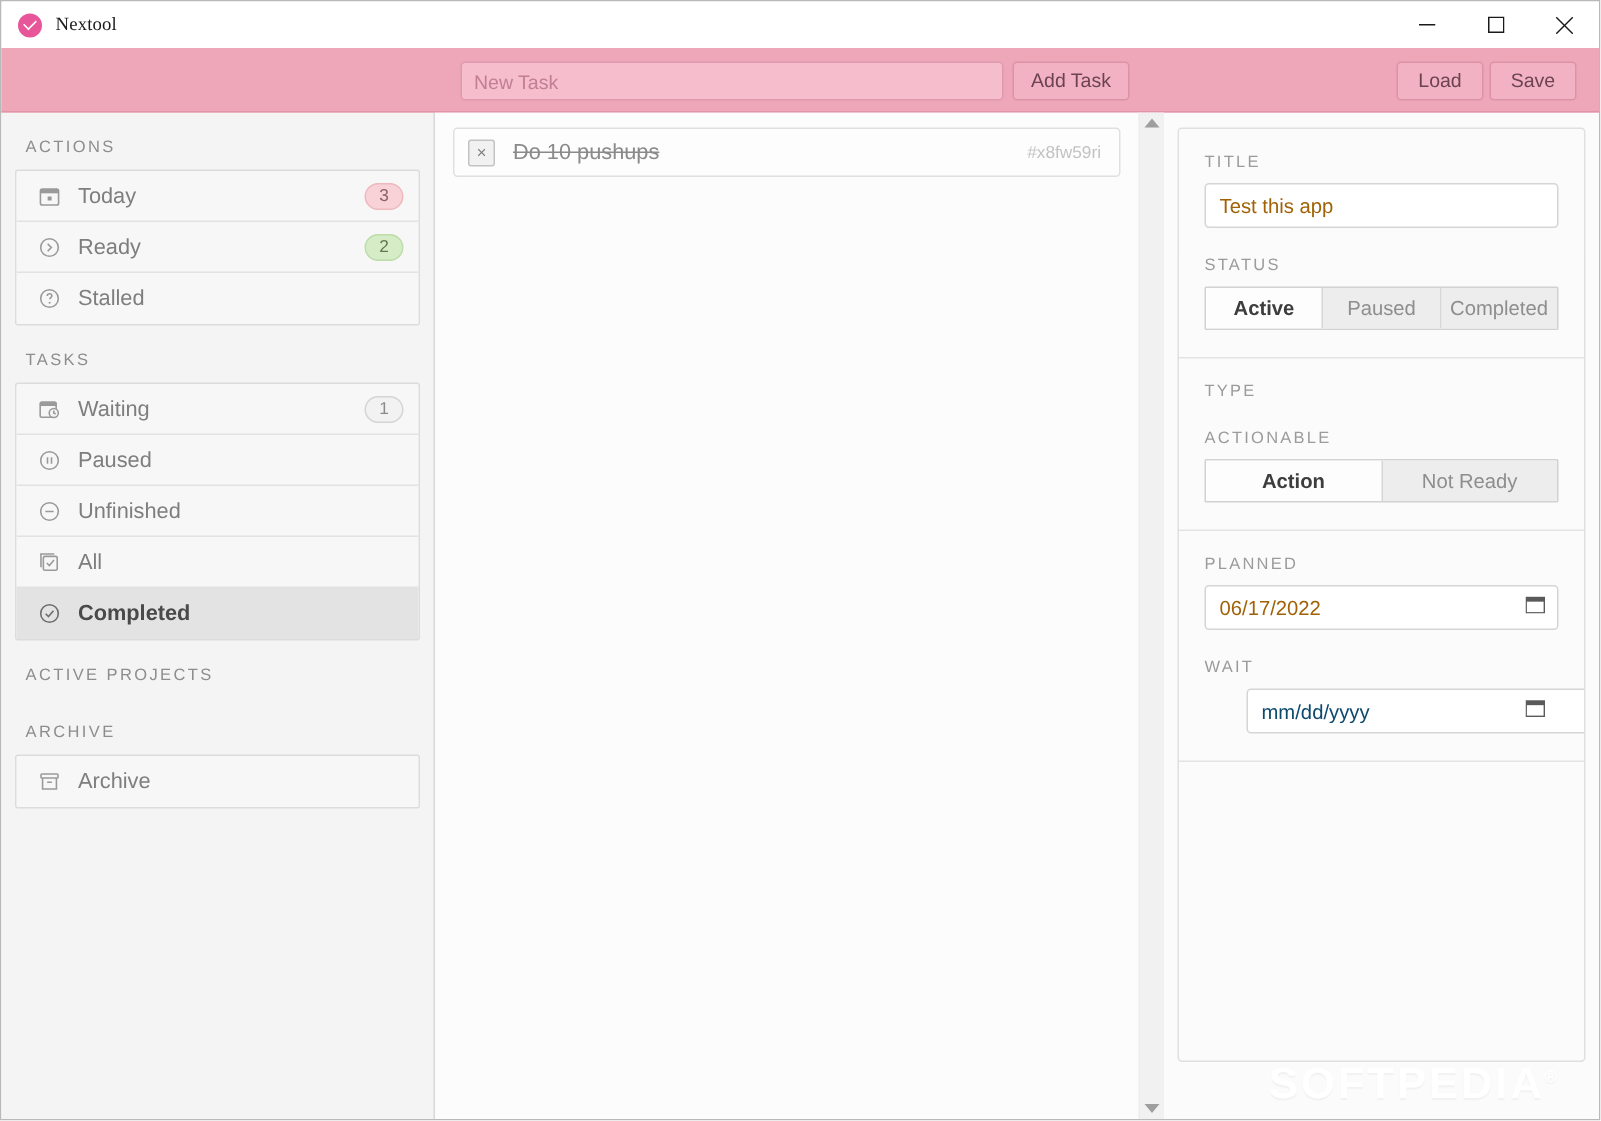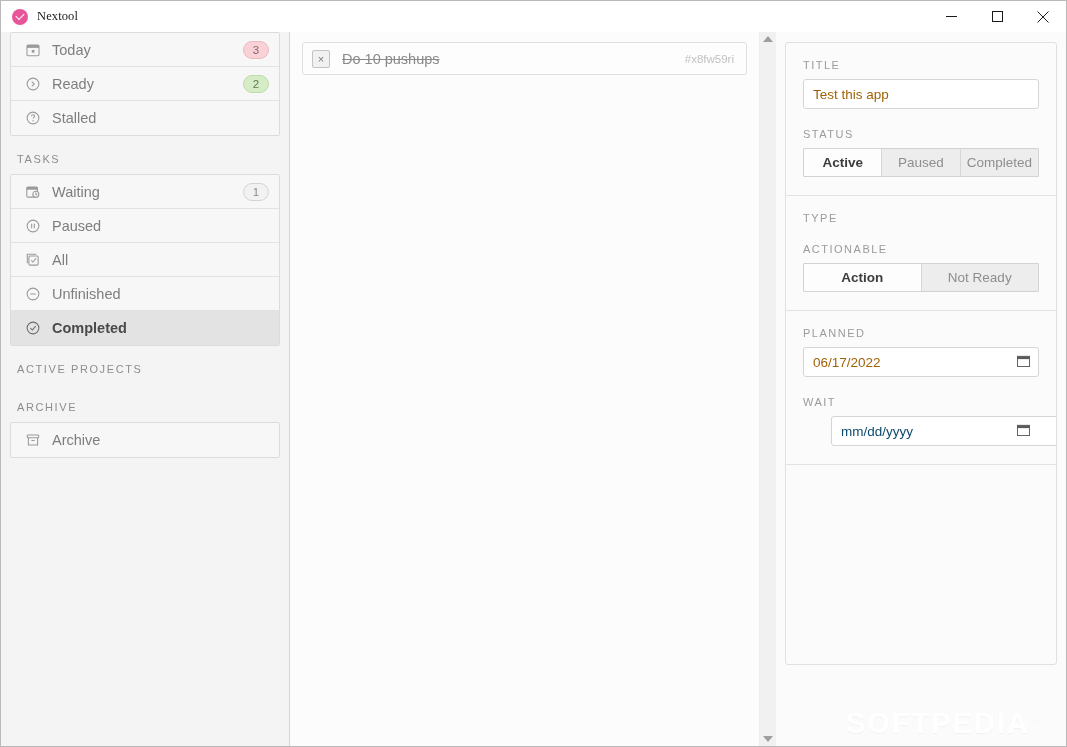--- a/index.html
+++ b/index.html
@@ -325,24 +325,31 @@
       </div>
       <div class="win-btn">
         <svg width="12" height="12" viewBox="0 0 12 12">
             <line x1="0.5" y1="0.5" x2="11.5" y2="11.5" stroke="currentColor" stroke-width="1"></line>
             <line x1="11.5" y1="0.5" x2="0.5" y2="11.5" stroke="currentColor" stroke-width="1"></line>
           </svg>
       </div>
     </div>
   </div>
 
+  <div class="toolbar">
+    <input class="newtask-input" type="text" placeholder="New Task" style="">
+    <button class="tb-btn btn-addtask">Add Task</button>
+    <button class="tb-btn btn-load">Load</button>
+    <button class="tb-btn btn-save">Save</button>
+  </div>
 
   <div class="body">
 
     <div class="sidebar" id="sidebar">
+        <div class="section-label">ACTIONS</div>
         <div class="nav-group">
           <div class="nav-item">
             <span class="ico">
               <svg width="16" height="16" viewBox="0 0 18 18">
                 <rect x="2.2" y="3.4" width="13.6" height="12" rx="1.4" fill="none" stroke="currentColor" stroke-width="1.2"></rect>
                 <rect x="2.2" y="3.4" width="13.6" height="3.2" fill="currentColor" stroke="none"></rect>
                 <rect x="7.6" y="9" width="3" height="3" fill="currentColor" stroke="none"></rect>
               </svg>
             </span>
             <span class="nav-label">Today</span>
@@ -389,35 +396,35 @@
                 <circle cx="9" cy="9" r="6.6" fill="none" stroke="currentColor" stroke-width="1.2"></circle>
                 <line x1="7.5" y1="6.6" x2="7.5" y2="11.4" fill="none" stroke="currentColor" stroke-width="1.2"></line>
                 <line x1="10.5" y1="6.6" x2="10.5" y2="11.4" fill="none" stroke="currentColor" stroke-width="1.2"></line>
               </svg>
             </span>
             <span class="nav-label">Paused</span>
           </div>
           <div class="nav-item">
             <span class="ico">
               <svg width="16" height="16" viewBox="0 0 18 18">
+                <circle cx="9" cy="9" r="6.6" fill="none" stroke="currentColor" stroke-width="1.2"></circle>
+                <line x1="5.9" y1="9" x2="12.1" y2="9" fill="none" stroke="currentColor" stroke-width="1.2"></line>
+              </svg>
+            </span>
+            <span class="nav-label">Unfinished</span>
+          </div>
+          <div class="nav-item">
+            <span class="ico">
+              <svg width="16" height="16" viewBox="0 0 18 18">
                 <rect x="4.4" y="4.4" width="10.4" height="10.4" rx="1.2" fill="none" stroke="currentColor" stroke-width="1.2"></rect>
                 <polyline points="2.6,12.6 2.6,2.6 12.6,2.6" fill="none" stroke="currentColor" stroke-width="1.2"></polyline>
                 <polyline points="7,9.4 8.9,11.3 12.4,7.2" fill="none" stroke="currentColor" stroke-width="1.2"></polyline>
               </svg>
             </span>
             <span class="nav-label">All</span>
-          </div>
-          <div class="nav-item">
-            <span class="ico">
-              <svg width="16" height="16" viewBox="0 0 18 18">
-                <circle cx="9" cy="9" r="6.6" fill="none" stroke="currentColor" stroke-width="1.2"></circle>
-                <line x1="5.9" y1="9" x2="12.1" y2="9" fill="none" stroke="currentColor" stroke-width="1.2"></line>
-              </svg>
-            </span>
-            <span class="nav-label">Unfinished</span>
           </div>
           <div class="nav-item active">
             <span class="ico">
               <svg width="16" height="16" viewBox="0 0 18 18">
                 <circle cx="9" cy="9" r="6.6" fill="none" stroke="currentColor" stroke-width="1.2"></circle>
                 <polyline points="6.1,9.2 8.2,11.3 12,6.9" fill="none" stroke="currentColor" stroke-width="1.2"></polyline>
               </svg>
             </span>
             <span class="nav-label">Completed</span>
           </div>

